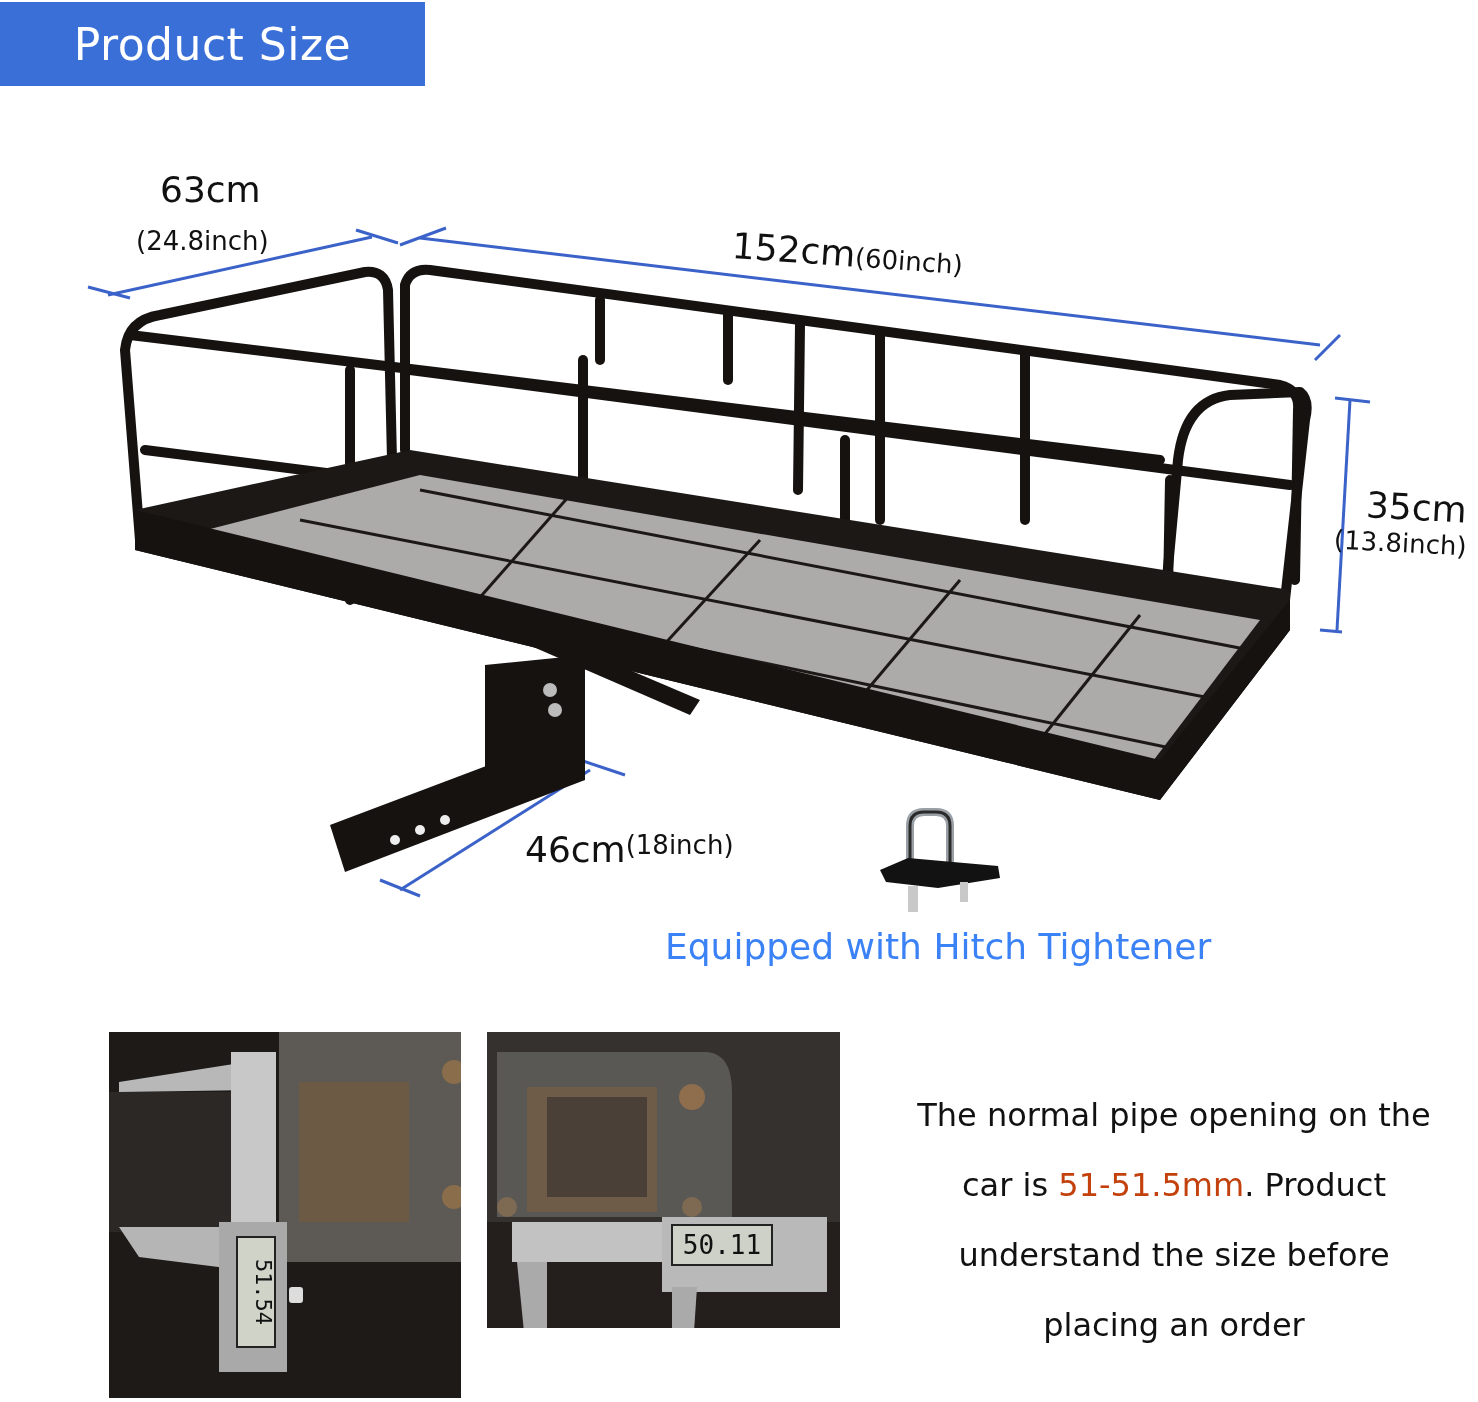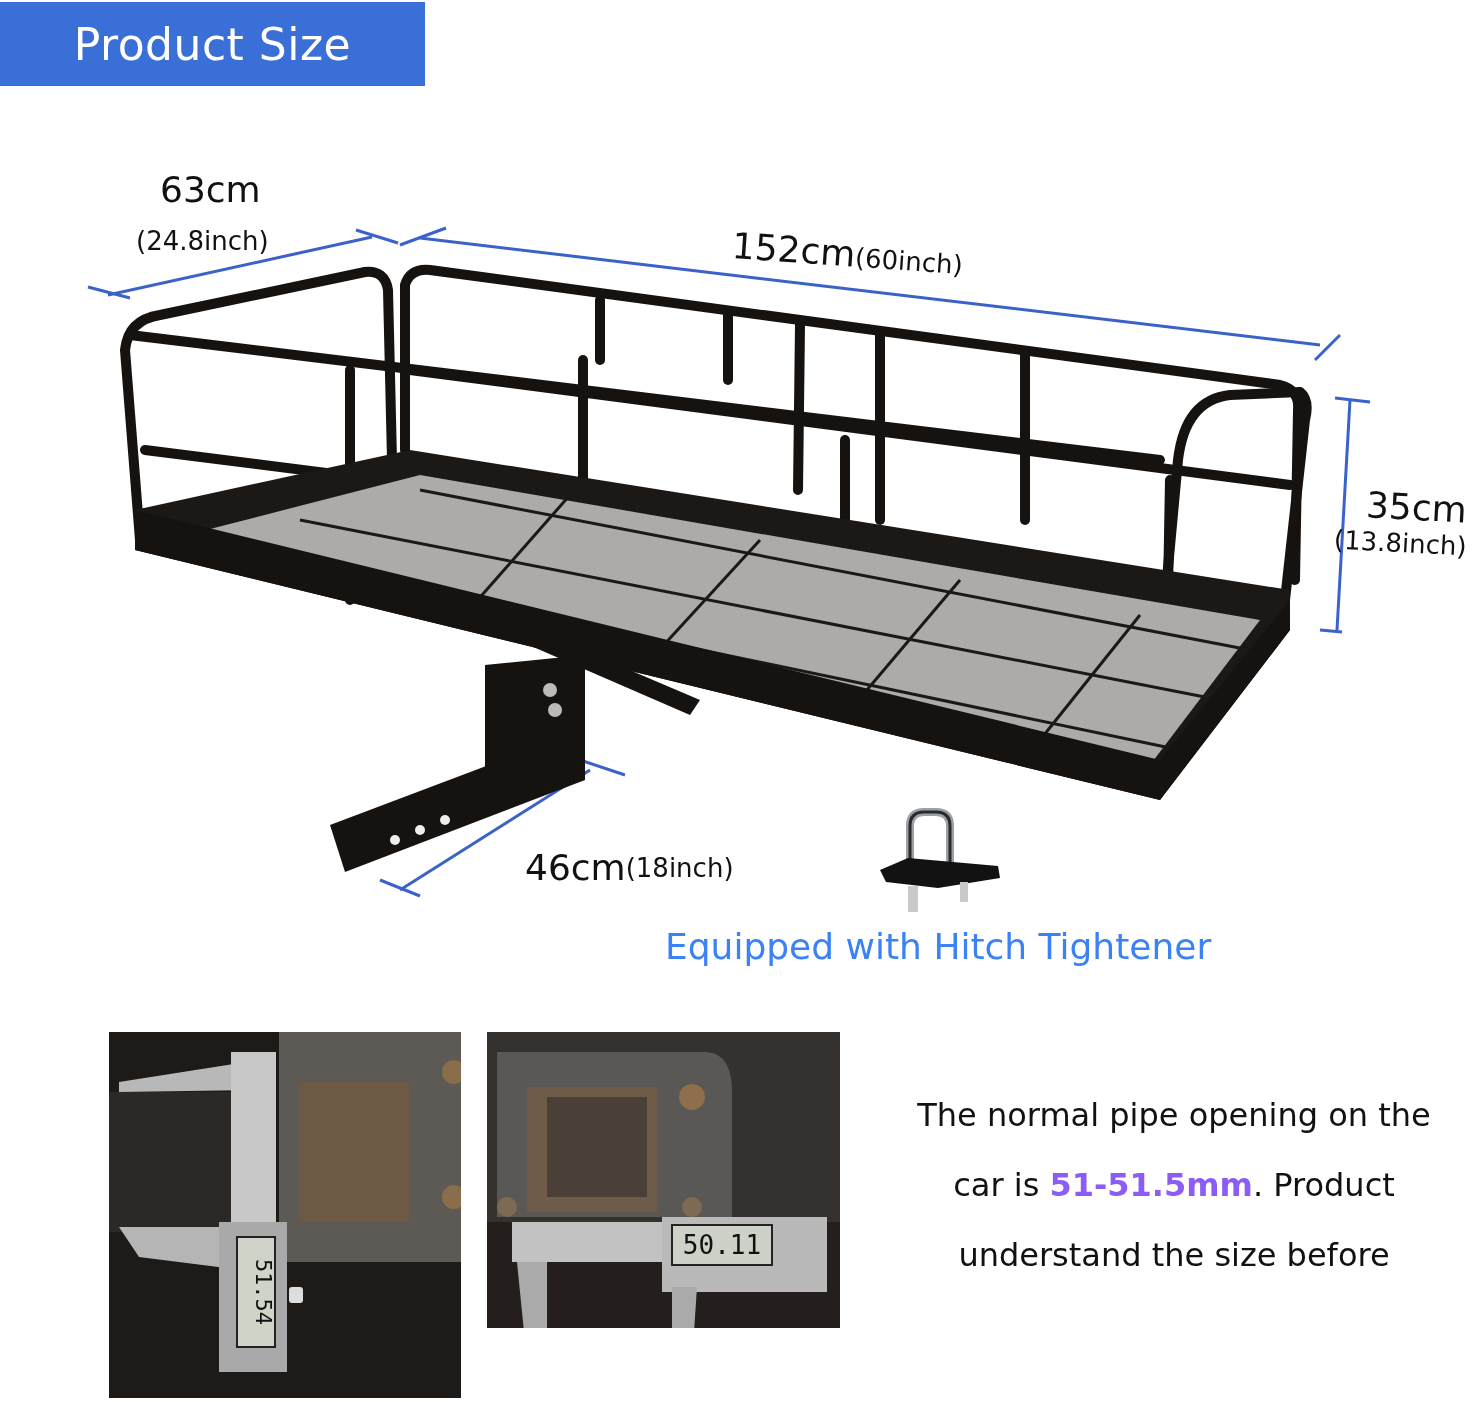--- a/index.html
+++ b/index.html
@@ -3,21 +3,21 @@
 <meta charset="utf-8">
 <style>
   html, body { margin: 0; padding: 0; background: #ffffff; }
   body { width: 1478px; height: 1402px; position: relative; overflow: hidden; font-family: "DejaVu Sans", "Liberation Sans", sans-serif; color: #111; }
   .abs { position: absolute; }
   .banner { left: 0; top: 2px; width: 425px; height: 84px; background: #3a6fd8; color: #fff; display: flex; align-items: center; justify-content: center; font-size: 44px; letter-spacing: 0.5px; }
   .dim-main { font-size: 36px; color: #111; white-space: nowrap; line-height: 1; }
   .dim-sub { font-size: 26px; color: #111; white-space: nowrap; line-height: 1; }
   .caption { font-size: 36px; color: #3b82f6; white-space: nowrap; }
   .note { left: 870px; top: 1080px; width: 608px; text-align: center; font-size: 32px; line-height: 70px; color: #111; }
-  .note .hl { color: #8b5cf6; font-weight: bold; }
+  .note .hl { color: #c2410c; }
   .photo { background: #2a2522; overflow: hidden; }
   svg { display: block; }
 </style>
 </head>
 <body>
 
 <div class="abs banner">
   <span>Product Size</span>
 </div>
 
@@ -106,21 +106,21 @@
   <span class="dim-sub">(60inch)</span>
 </div>
 
 <div class="abs" style="left:1366px;top:490px;transform:rotate(3deg);">
   <div class="dim-main">35cm</div>
 </div>
 <div class="abs" style="left:1334px;top:530px;transform:rotate(3deg);">
   <div class="dim-sub">(13.8inch)</div>
 </div>
 
-<div class="abs" style="left:525px;top:850px;display:flex;align-items:center;">
+<div class="abs" style="left:525px;top:832px;display:flex;align-items:flex-start;">
   <span class="dim-main">46cm</span>
   <span class="dim-sub">(18inch)</span>
 </div>
 
 <svg class="abs" style="left:878px;top:808px;" width="125" height="108" viewBox="0 0 125 108">
   <path d="M32 62 L32 18 Q32 4 46 4 L58 4 Q72 4 72 18 L72 60" stroke="#9aa0a6" stroke-width="8" fill="none"></path>
   <path d="M32 62 L32 18 Q32 4 46 4 L58 4 Q72 4 72 18 L72 60" stroke="#2a2a2a" stroke-width="3" fill="none"></path>
   <polygon points="2,62 30,50 120,58 122,70 60,80 8,74" fill="#121212"></polygon>
   <rect x="30" y="78" width="10" height="26" fill="#c9c9c9"></rect>
   <rect x="82" y="74" width="8" height="20" fill="#c9c9c9"></rect>
@@ -162,13 +162,14 @@
     <text x="235" y="222" font-size="26" text-anchor="middle" fill="#111" font-family="'DejaVu Sans Mono', monospace">50.11</text>
     <polygon points="30,230 60,230 60,330 40,330" fill="#aaa"></polygon>
     <polygon points="185,255 210,255 205,330 185,330" fill="#aaa"></polygon>
   </svg>
 </div>
 
 <div class="abs note">
   <div>The normal pipe opening on the</div>
   <div><span>car is </span><span class="hl">51-51.5mm</span><span>. Product</span></div>
   <div>understand the size before</div>
+  <div>placing an order</div>
 </div>
 
 </body></html>

